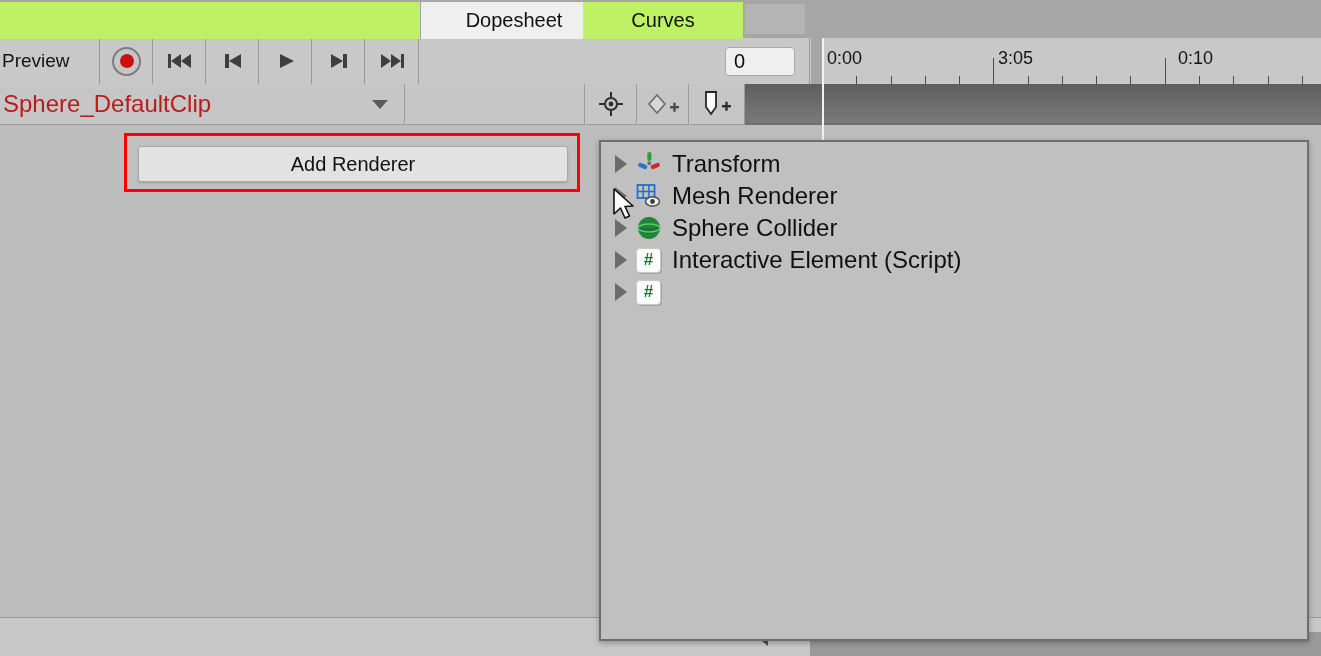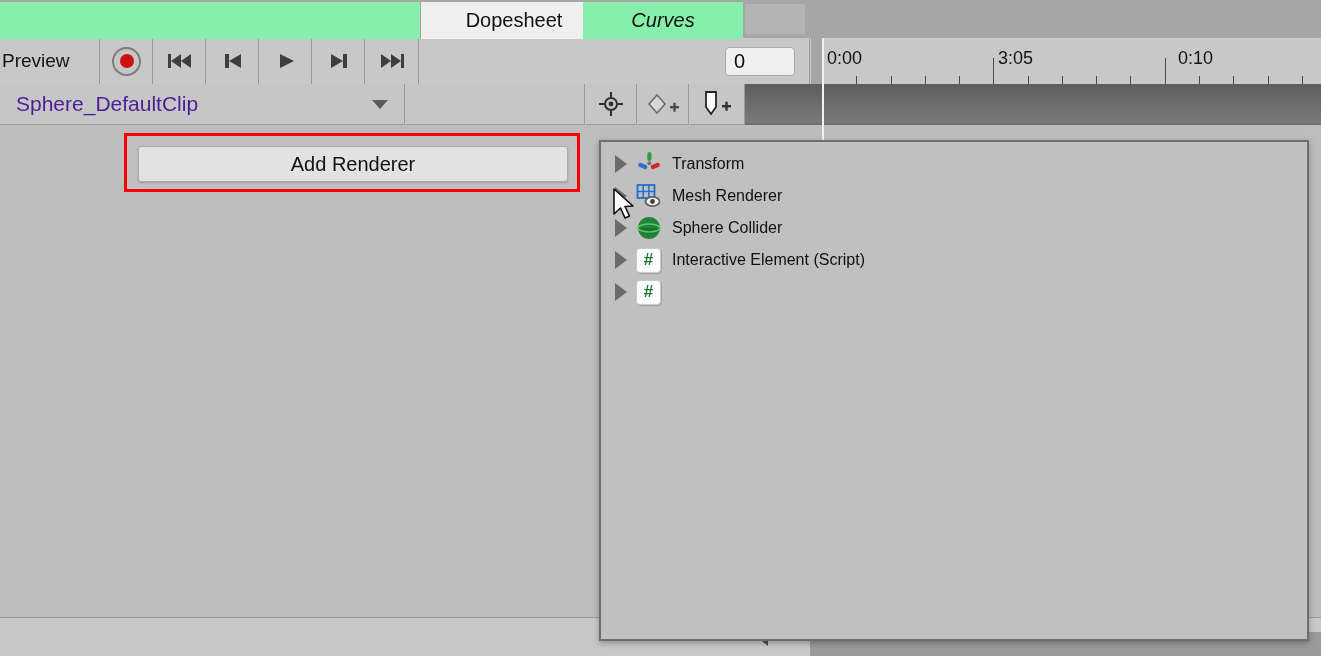--- a/index.html
+++ b/index.html
@@ -49,21 +49,21 @@
   .rtick.major{height:26px;}
   .rtick.minor{height:8px;}
   .rlabel{position:absolute;top:10px;font-size:18px;color:#141414;}
   .playhead{position:absolute;left:822px;top:38px;width:2px;height:106px;background:#f2f2f2;z-index:7;}
 
   
   .bar2{position:absolute;left:0;top:84px;width:1321px;height:41px;background:#c8c8c8;}
   .clipsel{position:absolute;left:0;top:0;width:405px;height:41px;background:#c6c6c6;
     border-right:1px solid #9a9a9a;border-bottom:1px solid #9a9a9a;box-sizing:border-box;
     display:flex;align-items:center;}
-  .clipname{font-size:21px;color:#4c1d95;padding-left:16px;flex:1;}
+  .clipname{font-size:24px;color:#b91c1c;padding-left:3px;flex:1;}
   .caret{width:0;height:0;border-left:8px solid transparent;border-right:8px solid transparent;
     border-top:9px solid #5a5a5a;margin-right:16px;}
   .gap2{position:absolute;left:406px;top:0;width:179px;height:41px;background:#c6c6c6;
     border-right:1px solid #9a9a9a;border-bottom:1px solid #9a9a9a;box-sizing:border-box;}
   .kbtn{position:absolute;top:0;height:41px;background:#c6c6c6;border-right:1px solid #9a9a9a;
     border-bottom:1px solid #9a9a9a;box-sizing:border-box;display:flex;align-items:center;justify-content:center;}
 
   
   .tlhead{position:absolute;left:745px;top:84px;width:576px;height:41px;
     background:linear-gradient(#5e5e5e,#7b7b7b);}
@@ -78,35 +78,35 @@
   .addprop{position:absolute;left:138px;top:146px;width:428px;height:34px;background:#e2e2e2;
     border:1px solid #a9a9a9;border-radius:3px;display:flex;align-items:center;justify-content:center;
     font-size:20px;color:#121212;box-shadow:0 1px 2px rgba(0,0,0,.18);}
 
   
   .bottombar{position:absolute;left:0;top:617px;width:1321px;height:39px;background:#c8c8c8;
     border-top:1px solid #9a9a9a;box-sizing:border-box;}
   .btab{position:absolute;top:2px;height:37px;display:flex;align-items:center;justify-content:center;
     font-size:20px;color:#111;box-sizing:border-box;}
   .btab.sel{background:#efefef;border-left:1px solid #a2a2a2;border-right:1px solid #a2a2a2;}
-  .btab.unsel{background:#86efac;font-style:italic;}
+  .btab.unsel{background:#bef264;}
   .scrollstub{position:absolute;top:4px;height:30px;background:#b4b4b4;}
   .scrollarrow{position:absolute;width:0;height:0;border-top:9px solid transparent;
     border-bottom:9px solid transparent;border-right:11px solid #4e4e4e;}
   .bottomdark{position:absolute;left:810px;top:632px;width:511px;height:24px;background:#9a9a9a;}
 
   
   .popup{position:absolute;left:599px;top:140px;width:710px;height:501px;
     background:#c0c0c0;border:2px solid #6e6e6e;box-sizing:border-box;z-index:20;
     box-shadow:0 2px 6px rgba(0,0,0,.30);}
   .prow{position:absolute;left:0;width:706px;height:32px;display:flex;align-items:center;}
   .ptri{width:0;height:0;border-top:9px solid transparent;border-bottom:9px solid transparent;
     border-left:12px solid #6b6b6b;margin-left:14px;flex:0 0 auto;}
   .picon{width:26px;height:26px;margin-left:9px;position:relative;flex:0 0 auto;}
-  .plabel{font-size:16px;color:#101010;margin-left:10px;white-space:nowrap;}
+  .plabel{font-size:24px;color:#101010;margin-left:10px;white-space:nowrap;}
 
   
   .cs-ico{width:23px;height:23px;background:#fcfcfc;border-radius:4px;border:1px solid #c9c9c9;
     display:flex;align-items:center;justify-content:center;font-size:17px;font-weight:bold;color:#1d7a33;
     font-family:"Liberation Sans",sans-serif;box-shadow:1px 1px 0 rgba(0,0,0,.15);}
 
   
   .cursor{position:absolute;left:613px;top:188px;z-index:40;pointer-events:none;}
 </style>
 </head>

